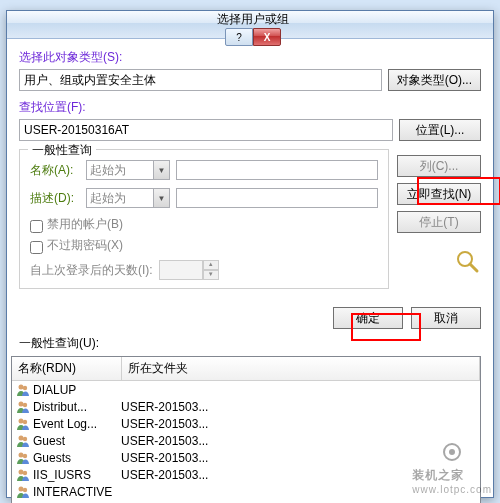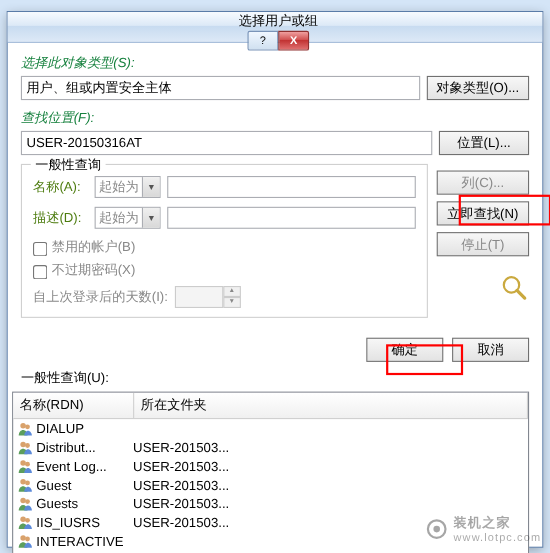--- a/index.html
+++ b/index.html
@@ -5,30 +5,30 @@
 * { box-sizing: border-box; margin: 0; padding: 0; font-family: "Microsoft YaHei", "SimSun", Tahoma, sans-serif; font-size: 12px; }
 body { background: #d4e5f7; width: 500px; height: 503px; overflow: hidden; position: relative; }
 .window { position: absolute; top: 10px; left: 6px; width: 488px; height: 488px; background: #fff; border: 1px solid #5a7ca8; box-shadow: 0 3px 10px rgba(0,0,0,0.3); }
 .titlebar { height: 28px; background: linear-gradient(#f7fbff, #dce9f7 45%, #c7dbf0 46%, #dde9f7); display: flex; align-items: center; padding: 0 2px 0 8px; border-bottom: 1px solid #a0b8d8; flex-direction: column; }
 .titlebar .title { flex: 1; color: #000; }
 .winbtns { display: flex; gap: 0; }
 .winbtn { width: 28px; height: 18px; border: 1px solid #7a94b8; background: linear-gradient(#f0f7ff, #d0e0f0); display: flex; align-items: center; justify-content: center; font-size: 10px; font-family: Arial; }
 .winbtn.help { border-radius: 2px 0 0 2px; }
 .winbtn.close { background: linear-gradient(#f0a0a0, #d05050 45%, #c03030 46%, #e07070); color: #fff; font-weight: bold; border-color: #903030; border-radius: 0 2px 2px 0; }
 .content { padding: 10px 12px 8px 12px; }
-.row-label { display: block; margin-bottom: 3px; color: #15803d; font-style: italic; }
+.row-label { display: block; margin-bottom: 3px; color: #6d28d9; }
 .row-flex { display: flex; gap: 6px; align-items: center; margin-bottom: 8px; }
 .text-input { flex: 1; height: 22px; border: 1px solid #abadb3; padding: 2px 4px; background: #fff; }
 .btn { height: 22px; padding: 0 8px; border: 1px solid #707070; background: linear-gradient(#f7f7f7, #e3e3e3); cursor: pointer; white-space: nowrap; min-width: 82px; }
 .btn:disabled { color: #888; }
 .fieldset { border: 1px solid #d0d0d0; padding: 10px 10px 8px 10px; margin-bottom: 6px; position: relative; }
 .fieldset-title { position: absolute; top: -8px; left: 8px; background: #fff; padding: 0 4px; }
 .query-row { display: flex; align-items: center; gap: 6px; margin-bottom: 8px; }
 .query-label { width: 50px; color: #4d7c0f; }
-.combo { position: relative; width: 60px; }
+.combo { position: relative; width: 84px; }
 .combo input { width: 100%; height: 20px; border: 1px solid #abadb3; padding: 1px 16px 1px 3px; color: #888; background: #fff; }
 .combo-arrow { position: absolute; right: 1px; top: 1px; width: 16px; height: 18px; background: linear-gradient(#f0f0f0,#d8d8d8); border-left: 1px solid #abadb3; display: flex; align-items: center; justify-content: center; font-size: 8px; color: #555; }
 .query-input { flex: 1; height: 20px; border: 1px solid #abadb3; background: #fff; }
 .checkbox-row { display: flex; align-items: flex-end; gap: 4px; margin-bottom: 4px; color: #888; }
 .checkbox-row input { width: 13px; height: 13px; }
 .spinner-row { display: flex; align-items: center; gap: 6px; color: #888; margin-top: 6px; }
 .spinner { display: flex; }
 .spinner input { width: 44px; height: 20px; border: 1px solid #ccc; background: #f4f4f4; color: #888; padding: 0 3px; }
 .spinner-btns { display: flex; flex-direction: column; }
 .spin-btn { width: 16px; height: 10px; border: 1px solid #ccc; background: #f0f0f0; font-size: 6px; line-height: 6px; text-align: center; color: #888; }
@@ -40,21 +40,21 @@
 .results-header div { padding: 3px 6px; border-right: 1px solid #d0d0d0; }
 .col1 { width: 110px; } .col2 { flex: 1; }
 .result-row { display: flex; align-items: center; height: 17px; cursor: default; }
 .result-row.selected { background: #3399ff; color: #fff; }
 .result-row .icon { width: 16px; height: 16px; margin: 0 2px 0 3px; flex-shrink: 0; }
 .result-row .c1 { width: 88px; white-space: nowrap; overflow: hidden; }
 .result-row .c2 { white-space: nowrap; }
 .highlight-red { position: absolute; border: 2px solid #ff0000; pointer-events: none; z-index: 100; }
 .hl1 { top: 166px; left: 410px; width: 84px; height: 28px; }
 .hl2 { top: 302px; left: 344px; width: 70px; height: 28px; }
-.watermark { position: absolute; right: 8px; bottom: 8px; color: rgba(0,0,0,0.35); font-size: 16px; font-weight: bold; letter-spacing: 1px; pointer-events: none; display: flex; align-items: center; gap: 4px; }
+.watermark { position: absolute; right: 8px; bottom: 8px; color: rgba(0,0,0,0.35); font-size: 16px; font-weight: bold; letter-spacing: 1px; pointer-events: none; display: flex; align-items: center; gap: 4px; flex-direction: column; }
 .watermark .url { font-size: 10px; font-weight: normal; display: block; }
 </style>
 </head>
 <body>
 
 <div class="window">
   <div class="titlebar">
     <span class="title">选择用户或组</span>
     <div class="winbtns">
       <div class="winbtn help">?</div>

